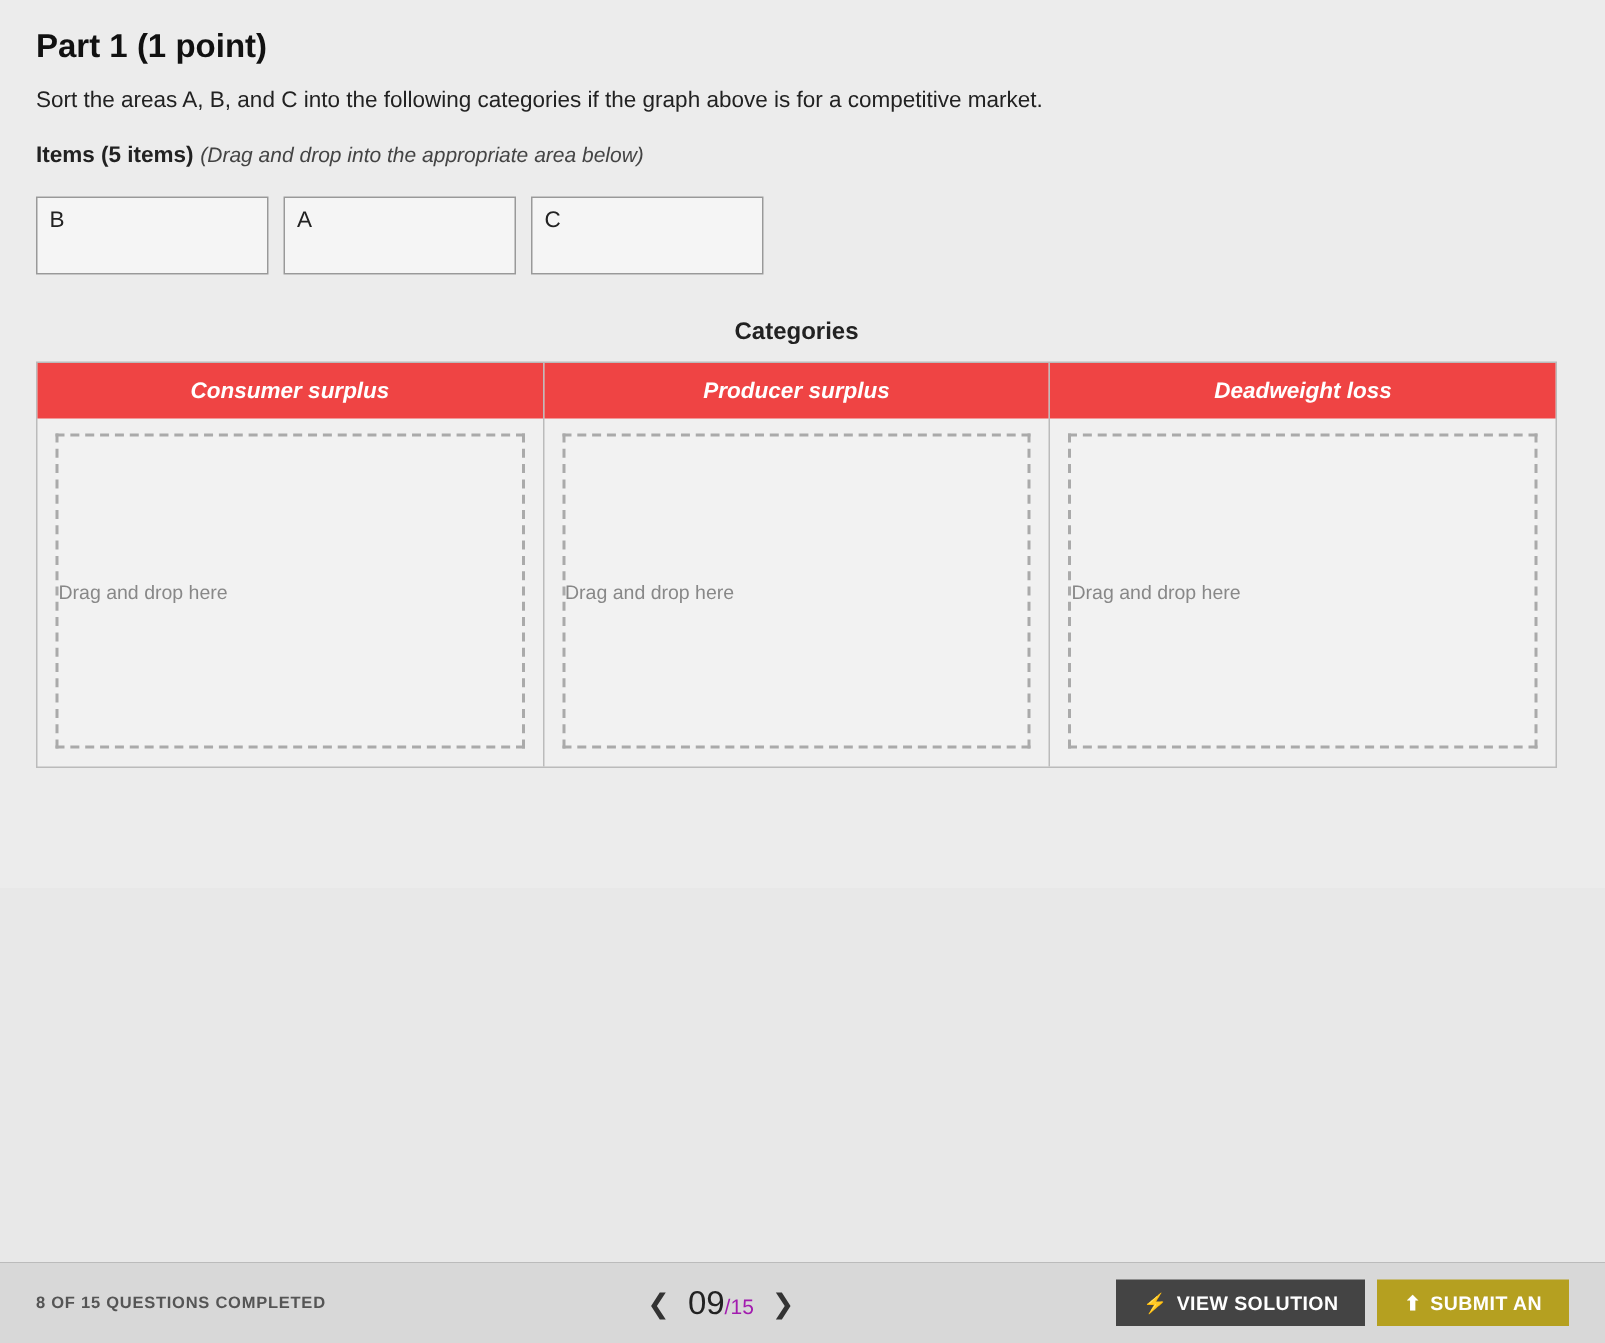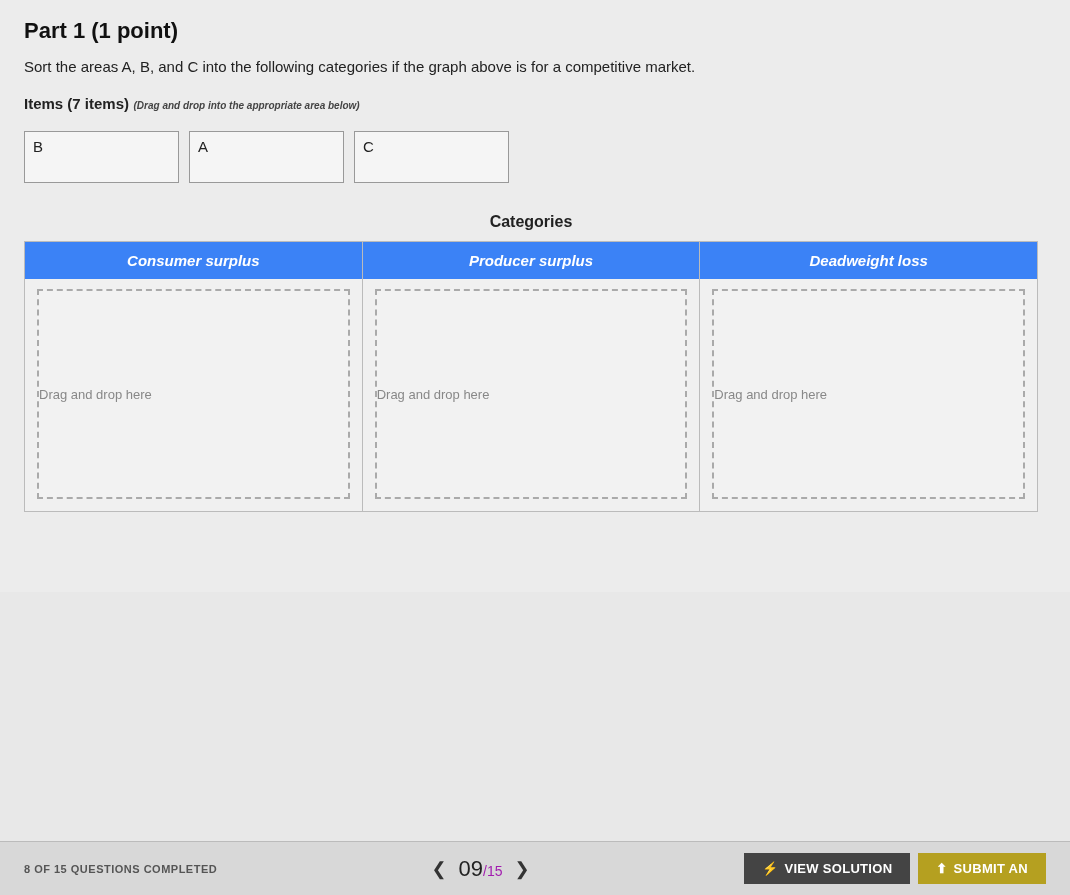--- a/index.html
+++ b/index.html
@@ -31,23 +31,23 @@
     }
 
     .items-label {
       font-size: 15px;
       font-weight: bold;
       color: #222;
       margin-bottom: 4px;
     }
 
     .items-label span {
-      font-weight: bold;
+      font-weight: normal;
       font-style: italic;
-      font-size: 10px;
+      font-size: 14px;
       color: #444;
     }
 
     .drag-items-row {
       display: flex;
       flex-direction: row;
       gap: 10px;
       margin-top: 18px;
       margin-bottom: 30px;
     }
@@ -88,21 +88,21 @@
       border-right: 1.5px solid #bbb;
       display: flex;
       flex-direction: column;
     }
 
     .category-col:last-child {
       border-right: none;
     }
 
     .category-header {
-      background: #3b82f6;
+      background: #ef4444;
       color: #fff;
       font-size: 15px;
       font-style: italic;
       font-weight: bold;
       text-align: center;
       padding: 10px 6px;
     }
 
     .category-drop-area {
       flex: 1;
@@ -222,21 +222,21 @@
       z-index: 1;
     }
   </style>
 </head>
 <body>
 
 <div class="main-content">
   <div class="part-title">Part 1  (1 point)</div>
   <div class="instruction-text">Sort the areas A, B, and C into the following categories if the graph above is for a competitive market.</div>
   <div style="margin-bottom:18px;">
-    <span class="items-label">Items (7 items)</span>
+    <span class="items-label">Items (5 items)</span>
     <span class="items-label"> <span>(Drag and drop into the appropriate area below)</span></span>
   </div>
 
   <div class="drag-items-row">
     <div class="drag-item">
       <span>B</span>
     </div>
     <div class="drag-item">
       <span>A</span>
     </div>

